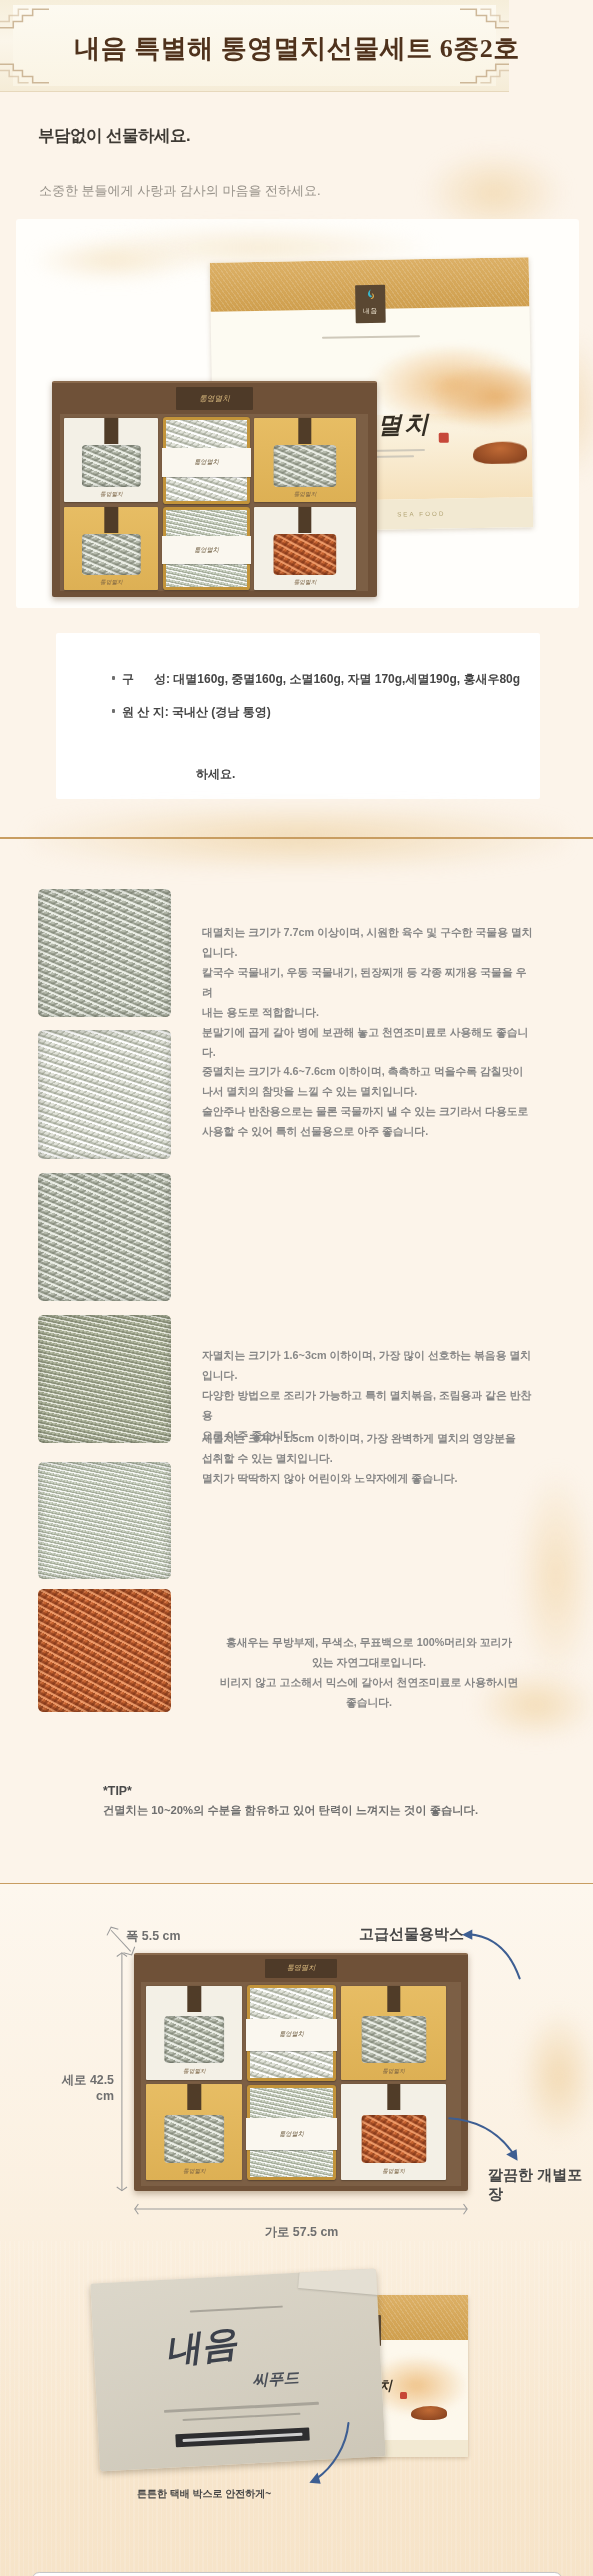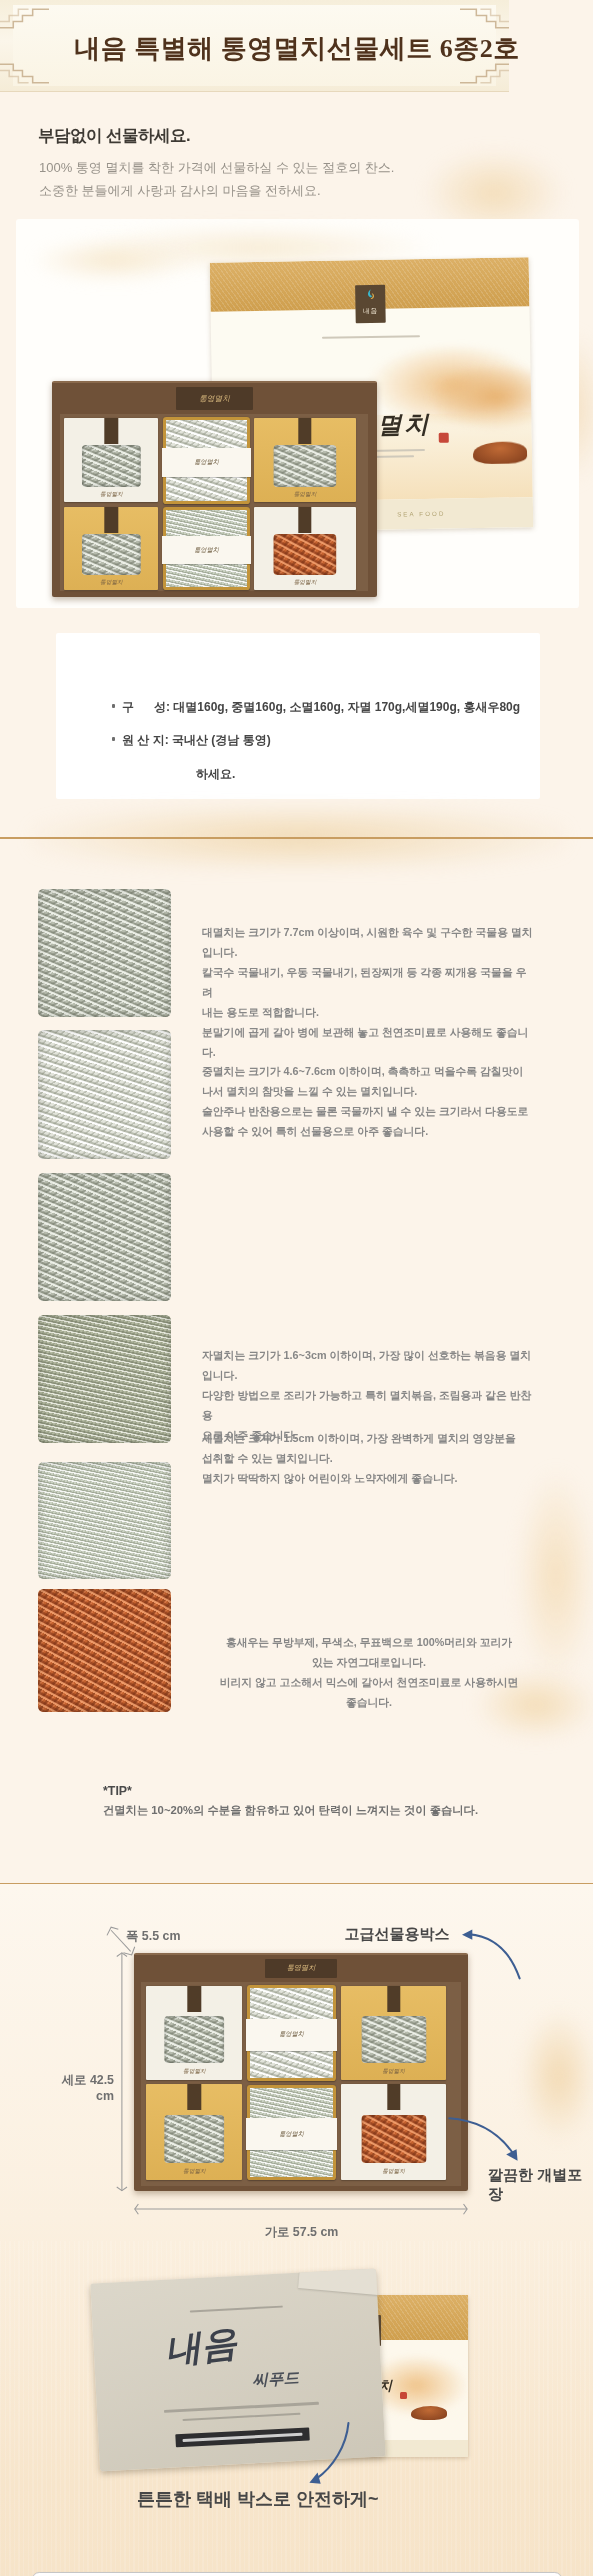--- a/index.html
+++ b/index.html
@@ -86,21 +86,21 @@
   .tex-fine2{background-color:#b4baa2;background-image:
     repeating-linear-gradient(12deg,rgba(245,246,238,.8) 0 1px,rgba(110,116,94,.5) 1.5px 2.6px,transparent 3.1px 4.6px),
     repeating-linear-gradient(-65deg,rgba(125,132,108,.4) 0 1px,transparent 2.1px 3.6px);}
   .tex-shrimp{background-color:#c4622f;background-image:
     repeating-linear-gradient(28deg,rgba(244,162,112,.85) 0 1.5px,rgba(122,47,21,.5) 2.6px 4.1px,transparent 5.2px 7.2px),
     repeating-linear-gradient(-50deg,rgba(236,140,90,.5) 0 1px,rgba(100,40,18,.4) 2.1px 3.6px,transparent 4.6px 6.2px);}
 
   
   .infobox{position:absolute;left:56px;top:633px;width:484px;height:166px;
        background:#ffffff;border-radius:2.1px;}
-  .info-row{position:absolute;left:66px;font-size:12px;color:#454545;font-weight:bold;margin-top:28px;}
+  .info-row{position:absolute;left:66px;font-size:12px;color:#454545;font-weight:bold;}
   .info-row:before{content:"";position:absolute;left:-10.3px;top:5.2px;width:3.6px;height:3.6px;
        background:#6e6e6e;border-radius:1px;}
   .info-label{white-space:pre;}
   .info-cont{position:absolute;left:140px;font-size:12px;color:#454545;font-weight:bold;}
 
   
   .photo{position:absolute;left:38px;width:133px;border-radius:5.2px;
        box-shadow:inset 0 0 9.3px rgba(40,40,30,.25);}
   .desc{position:absolute;left:202px;width:334px;font-size:10.8px;line-height:20px;
        color:#878787;white-space:pre-line;font-weight:bold;}
@@ -157,21 +157,20 @@
         <path d="M0 40 H26 V28 H44 V16 H64 V4 H96"></path>
         <path d="M0 28 H18 V16 H36 V4 H56" opacity=".6"></path>
       </svg>
     <div class="page-title">내음 특별해 통영멸치선물세트 6종2호</div>
   </div>
 
   <div class="blob" style="left:422px;top:149px;width:144px;height:88px;background:radial-gradient(50% 50%,#f3ddb9,rgba(243,221,185,0));"></div>
   <div class="blob" style="left:526px;top:330px;width:82px;height:155px;background:radial-gradient(50% 50%,#f3debe,rgba(243,222,190,0));"></div>
 
   <div class="abs sec-heading" style="left:38px;top:125px;">부담없이 선물하세요.</div>
-  <div class="abs body-gray" style="left:39px;top:159px;">100% 통영 멸치를 착한 가격에 선물하실 수 있는 절호의 찬스.</div>
   <div class="abs body-gray" style="left:39px;top:182px;">소중한 분들에게 사랑과 감사의 마음을 전하세요.</div>
 
   <div class="panel">
     <div class="blob" style="left:62px;top:6.2px;width:361px;height:46px;background:radial-gradient(50% 50%,#f7ead2,rgba(247,234,210,0));"></div>
     <div class="blob" style="left:15.5px;top:20.6px;width:165px;height:41px;background:radial-gradient(50% 50%,#f6e7cb,rgba(246,231,203,0));"></div>
   </div>
 
   <div class="lid">
     <div class="lid-band"></div>
     <div class="lid-logo">
@@ -277,21 +276,21 @@
 
   <div class="tip-title">*TIP*</div>
   <div class="tip-body">건멸치는 10~20%의 수분을 함유하고 있어 탄력이 느껴지는 것이 좋습니다.</div>
 
   <div class="gold-divider" style="top:1883px;"></div>
 
   <div class="s3bg"></div>
   <div class="s3stripes"></div>
   <div class="blob" style="left:520px;top:2009px;width:77px;height:134px;background:radial-gradient(50% 50%,#f2d9b2,rgba(242,217,178,0));"></div>
 
-  <div class="anno" style="left:330px;top:1925px;width:134px;text-align:center;font-size:15px;">고급선물용박스</div>
+  <div class="anno" style="left:330px;top:1925px;width:134px;text-align:right;font-size:15px;">고급선물용박스</div>
   <svg class="abs" style="left:461px;top:1928px;" width="72" height="54" viewBox="0 0 140 105" fill="none">
     <path d="M16 12 C62 16 96 46 114 98" stroke="#3d5e92" stroke-width="4" stroke-linecap="round"></path>
     <path d="M22 3 L2 13 L22 23 Z" fill="#3d5e92"></path>
   </svg>
 
   <div class="dim-label" style="left:126px;top:1928px;">폭 5.5 cm</div>
   <div class="dim-label" style="left:44px;top:2072px;width:70px;text-align:right;">세로 42.5 cm</div>
   <div class="dim-label" style="left:237px;top:2224px;width:129px;text-align:center;">가로 57.5 cm</div>
 
   <svg class="abs" style="left:41px;top:1922px;" width="453" height="319" viewBox="0 0 880 620" fill="none" stroke="#9b9b9b" stroke-width="2">
@@ -368,18 +367,18 @@
     <div class="gray-bar" style="left:67px;top:130px;width:155px;"></div>
     <div class="gray-bar" style="left:85px;top:140px;width:118px;height:2.1px;"></div>
     <div class="black-band">
         <i></i>
       </div>
   </div>
   <svg class="abs" style="left:299px;top:2420px;" width="67" height="72" viewBox="0 0 130 140" fill="none">
     <path d="M96 6 C92 50 66 92 34 114" stroke="#3d5e92" stroke-width="4" stroke-linecap="round"></path>
     <path d="M20 122 L42 124 L36 102 Z" fill="#3d5e92"></path>
   </svg>
-  <div class="anno" style="left:137px;top:2487px;font-size:18px;">튼튼한 택배 박스로 안전하게~</div>
+  <div class="anno" style="left:137px;top:2487px;font-size:10px;">튼튼한 택배 박스로 안전하게~</div>
 
   <div class="noticebox"></div>
 
 </div>
 
 
 </body></html>

